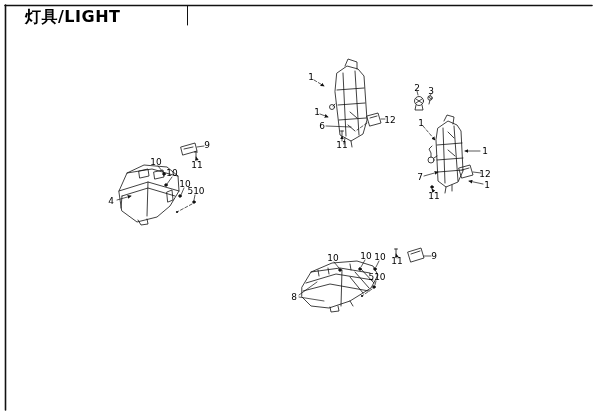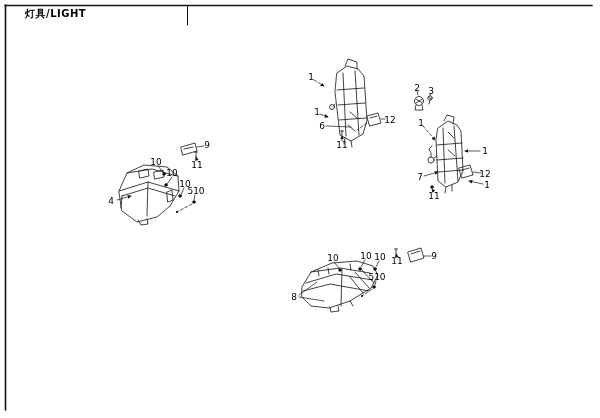--- a/index.html
+++ b/index.html
@@ -3,21 +3,21 @@
 <meta charset="utf-8">
 <style>
   html,body { margin:0; padding:0; background:#fff; }
   .sheet {
     position:relative; width:600px; height:418px; background:#ffffff;
     font-family:"DejaVu Sans", sans-serif; overflow:hidden;
   }
   .sheet svg { position:absolute; left:0; top:0; }
   .sheet-title {
     position:absolute; left:25px; top:7px;
-    font-size:10px; font-weight:bold; color:#000;
+    font-size:16px; font-weight:bold; color:#000;
     letter-spacing:0.5px; white-space:nowrap;
   }
   .callout {
     position:absolute; transform:translate(-50%,-50%);
     font-size:9px; line-height:1; color:#000; white-space:nowrap;
   }
 </style>
 </head>
 <body>
 

